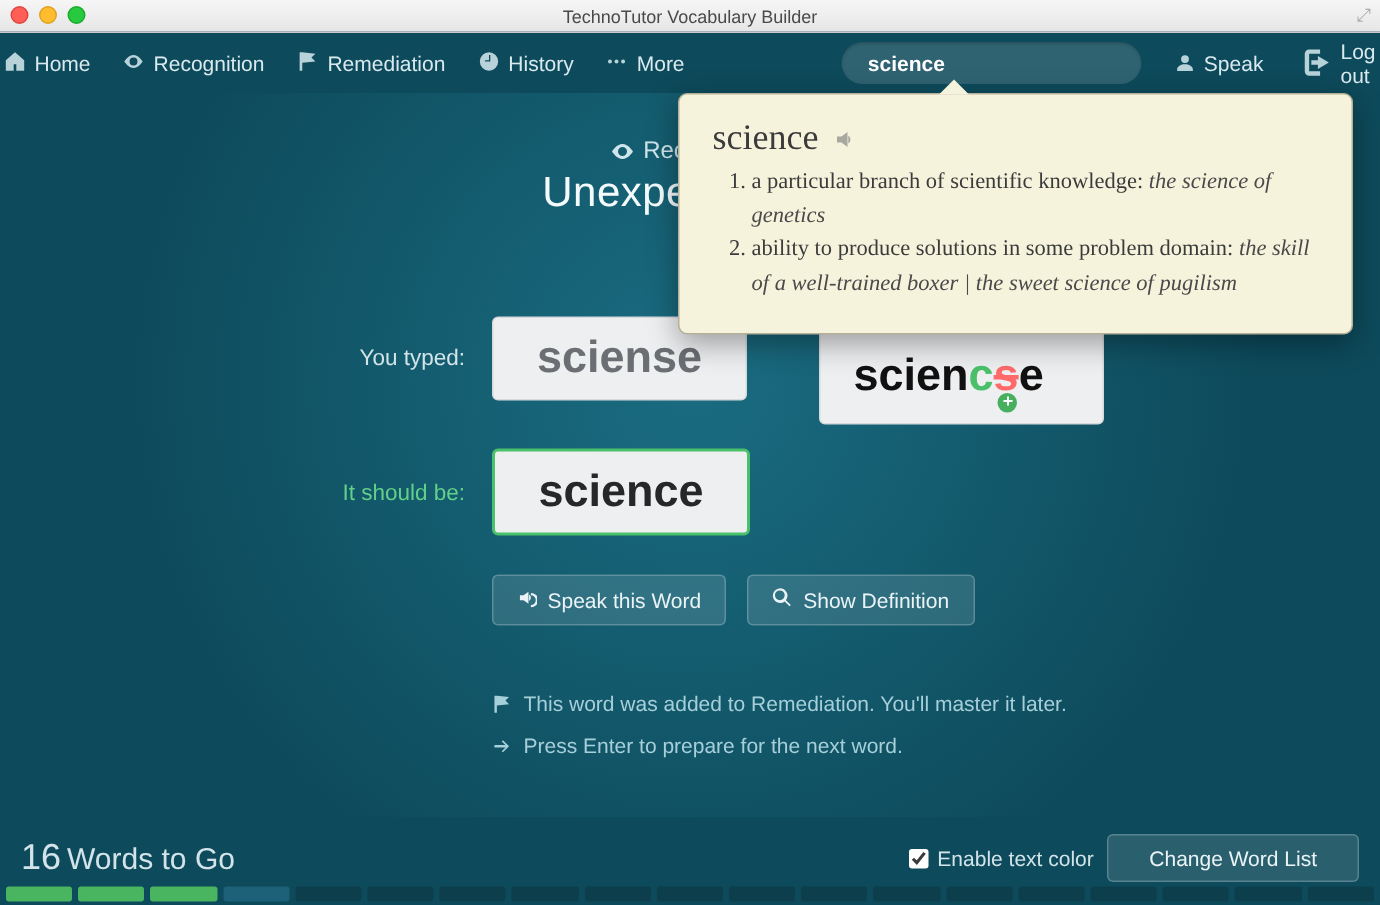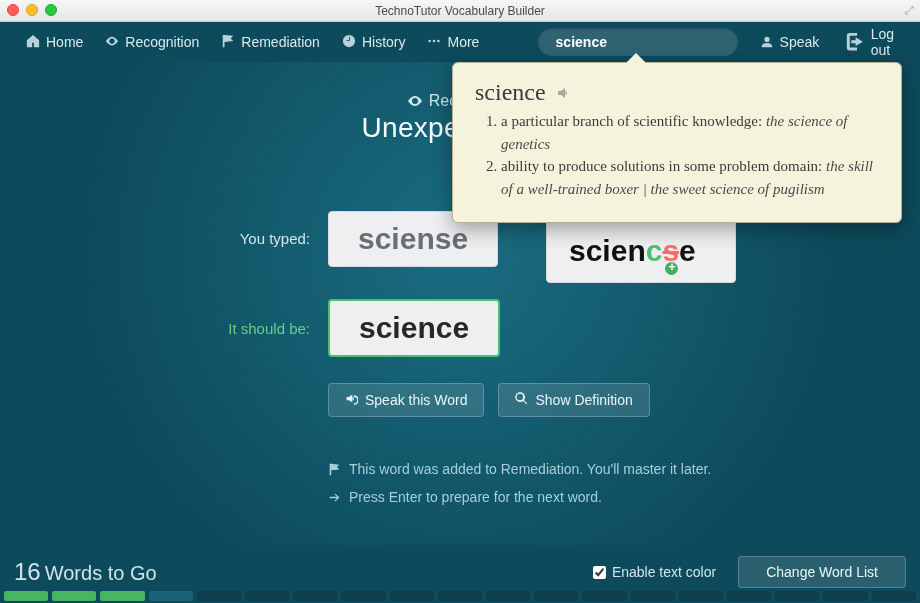--- a/index.html
+++ b/index.html
@@ -6,21 +6,21 @@
     body { width:920px; height:603px; font-family:"Helvetica Neue",Arial,sans-serif; overflow:hidden; background:#0d4a5b;}
     
     .titlebar{height:22px;background:linear-gradient(#f6f6f6,#e6e6e6);border-bottom:1px solid #c9c9c9;display:flex;align-items:center;justify-content:center;position:relative;font-size:12px;color:#4a4a4a}
     .traffic{position:absolute;left:7px;top:4px;display:flex;gap:7px}
     .dot{width:12px;height:12px;border-radius:50%}
     .dot-red{background:#ff5f56;border:1px solid #e0443e}
     .dot-yellow{background:#ffbd2e;border:1px solid #dea123}
     .dot-green{background:#27c93f;border:1px solid #1aab29}
     .titlebar .max{position:absolute;right:6px;top:3px;color:#aaa;font-size:12px}
     
-    .nav{height:40px;background:#0d4a5b;display:flex;align-items:center;padding:0 26px;color:#d9e9ee;font-size:14px;}
+    .nav{height:40px;background:#0d4a5b;display:flex;align-items:center;padding:0 3px;color:#d9e9ee;font-size:14px;}
     .nav .item{display:flex;align-items:center;gap:6px;margin-right:22px;cursor:pointer;}
     .nav .icon svg{width:14px;height:14px;fill:#b8d2da}
     .nav .spacer{flex:1}
     .search{background:rgba(255,255,255,.14);border-radius:18px;height:28px;width:200px;display:flex;align-items:center;padding:0 12px;color:#fff;font-size:14px;margin-right:22px;box-shadow:inset 0 1px 2px rgba(0,0,0,.2)}
     .search input{background:transparent;border:none;outline:none;color:#fff;font-size:14px;flex:1;margin-left:6px;font-weight:600}
     .search svg{width:13px;height:13px;fill:#dfeef2}
     .user svg{width:14px;height:14px;fill:#b8d2da}
     
     .main{position:relative;height:calc(603px - 22px - 40px - 58px);background:radial-gradient(circle at 50% 40%,#1a6c81 0%,#0d4a5b 70%);text-align:center;color:#e9f3f6;}
     .crumb{padding-top:30px;font-size:16px;color:#cfe5eb;display:flex;align-items:center;justify-content:center;gap:6px}
@@ -48,21 +48,21 @@
     .pop h2{font-size:24px;font-weight:400;display:flex;align-items:center;gap:10px}
     .pop .spk{width:16px;height:16px;opacity:.6}
     .pop .pos{font-size:11px;color:#777;margin-top:12px;letter-spacing:.5px}
     .pop ol{margin:4px 0 0 26px;font-size:15px;line-height:1.5}
     .pop ol em{font-style:italic;color:#4a4a4a}
     
     .footer{height:58px;background:#0d4a5b;display:flex;align-items:center;padding:4px 14px 8px;color:#d2e4e9;font-size:14px}
     .count{font-size:20px;font-weight:300}
     .count b{font-size:24px;font-weight:400;margin-right:4px}
     .footer .spacer{flex:1}
-    .check{display:flex;align-items:center;gap:6px;margin-right:22px}
+    .check{display:flex;align-items:center;gap:6px;margin-right:9px}
     .check input{accent-color:#fff}
     .change{background:rgba(255,255,255,.12);border:1px solid rgba(255,255,255,.22);color:#eaf4f7;font-size:14px;padding:7px 27px;border-radius:4px;cursor:pointer}
     .progress{position:absolute;bottom:0;left:0;right:0;height:12px;display:flex;gap:4px;padding:0 4px 2px}
     .seg{flex:1;background:#0c3e4c;height:10px;border-radius:2px}
     .seg.done{background:#49b560}
     .seg.cur{background:#1c6177}
     .footerwrap{position:relative;height:58px}
   </style>
 </head>
 <body>

